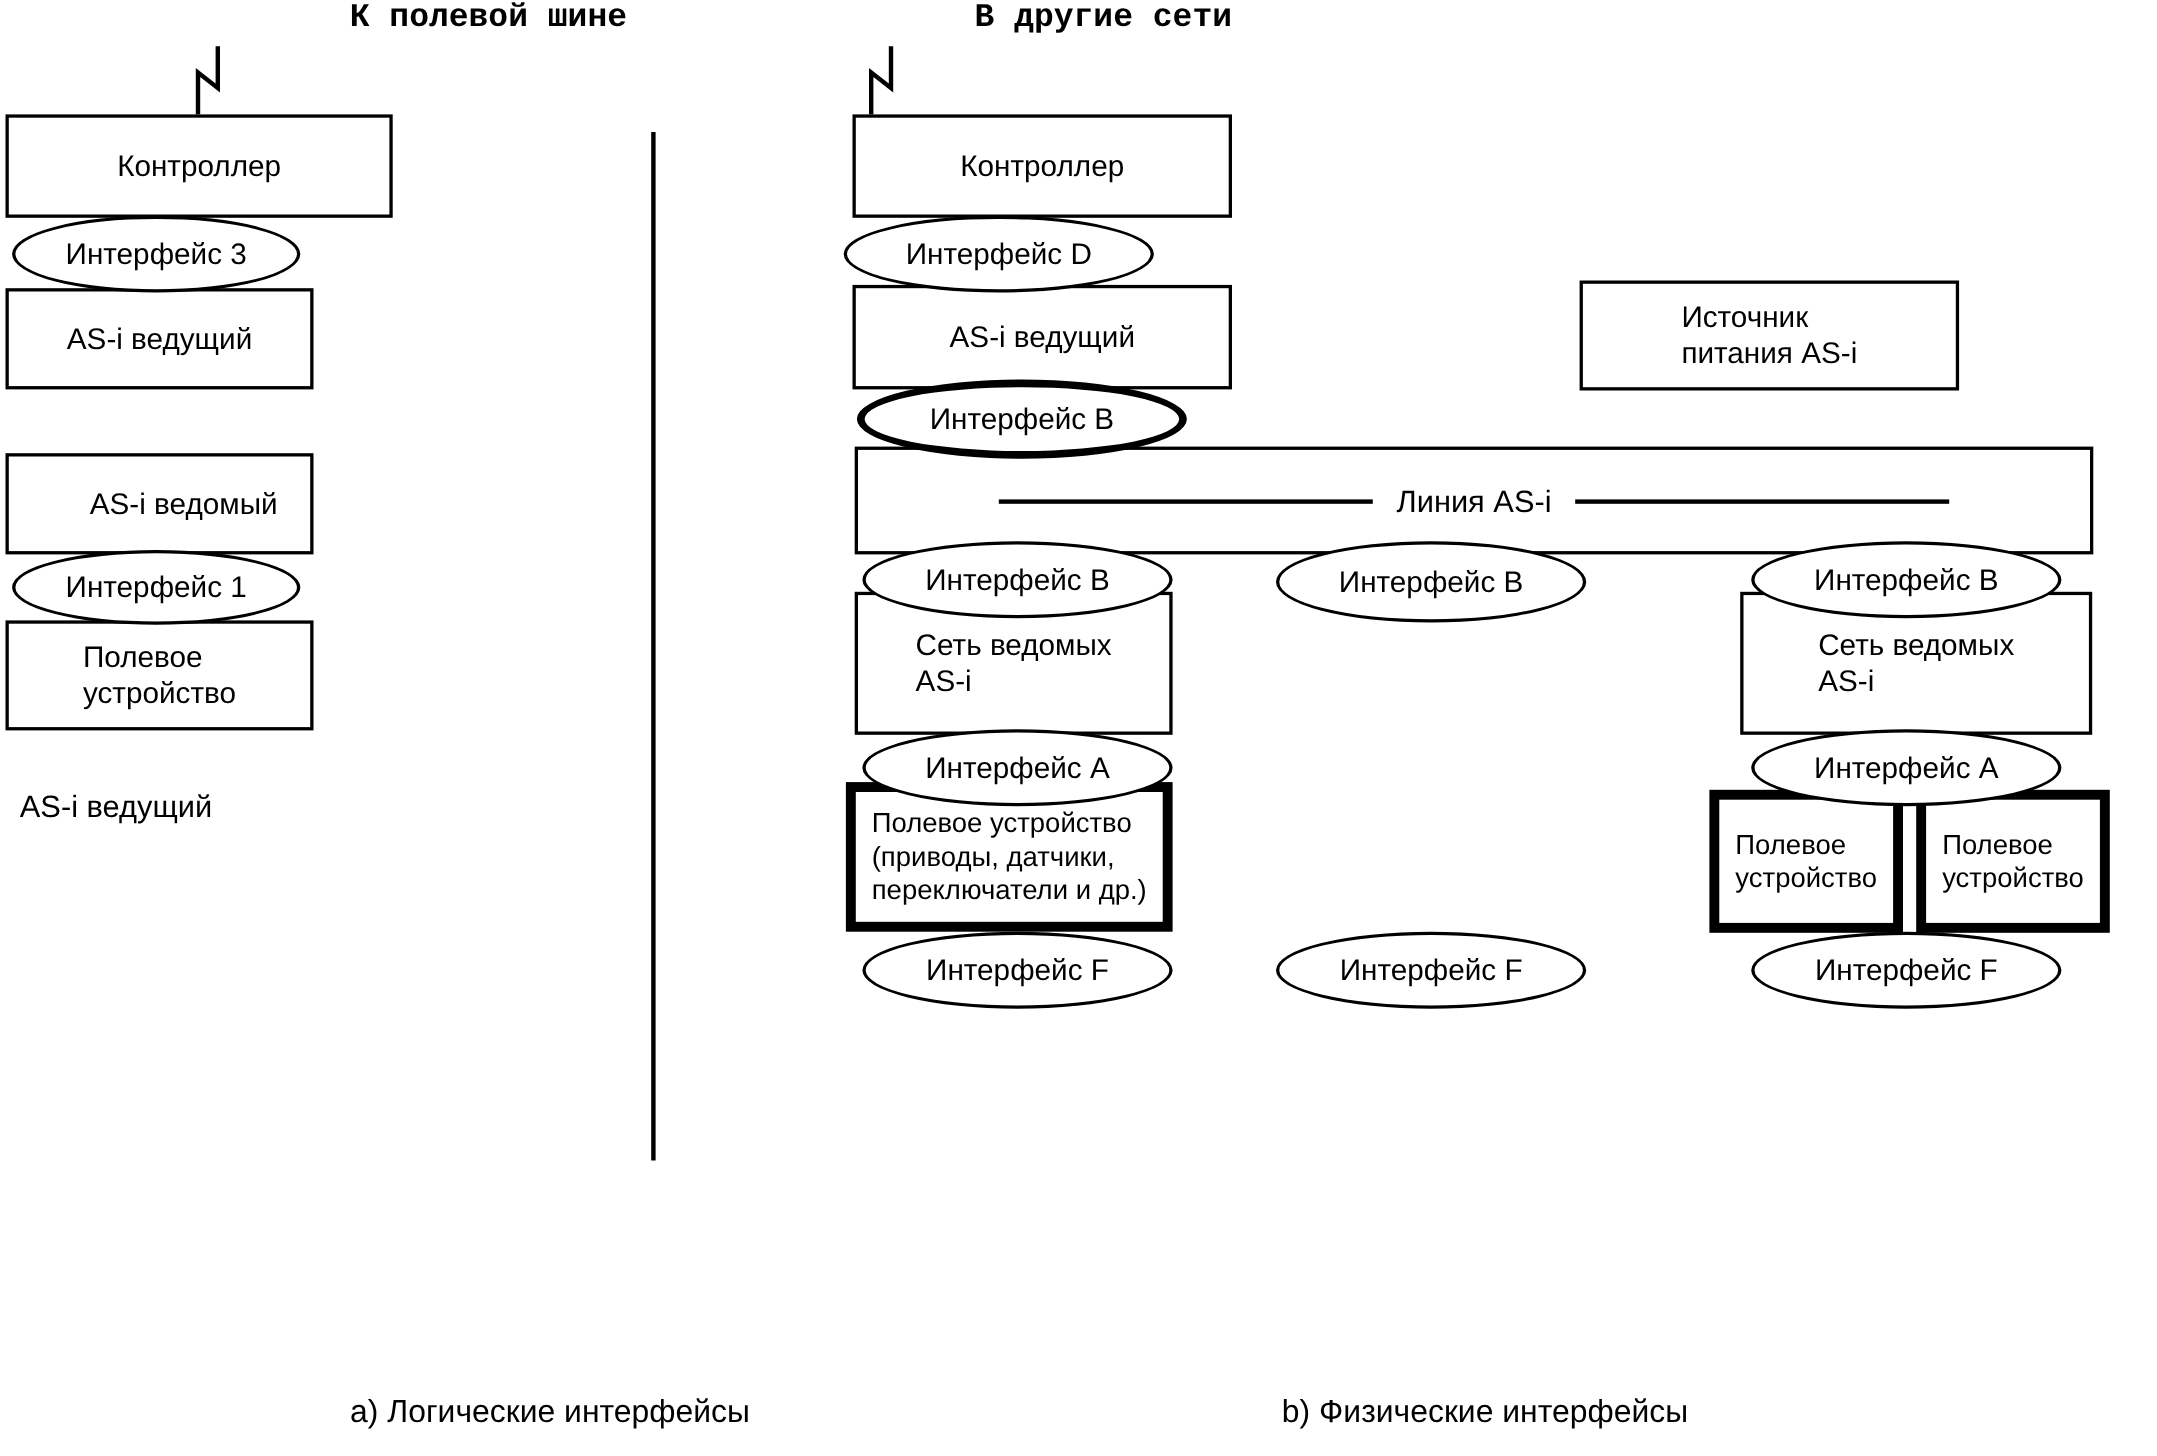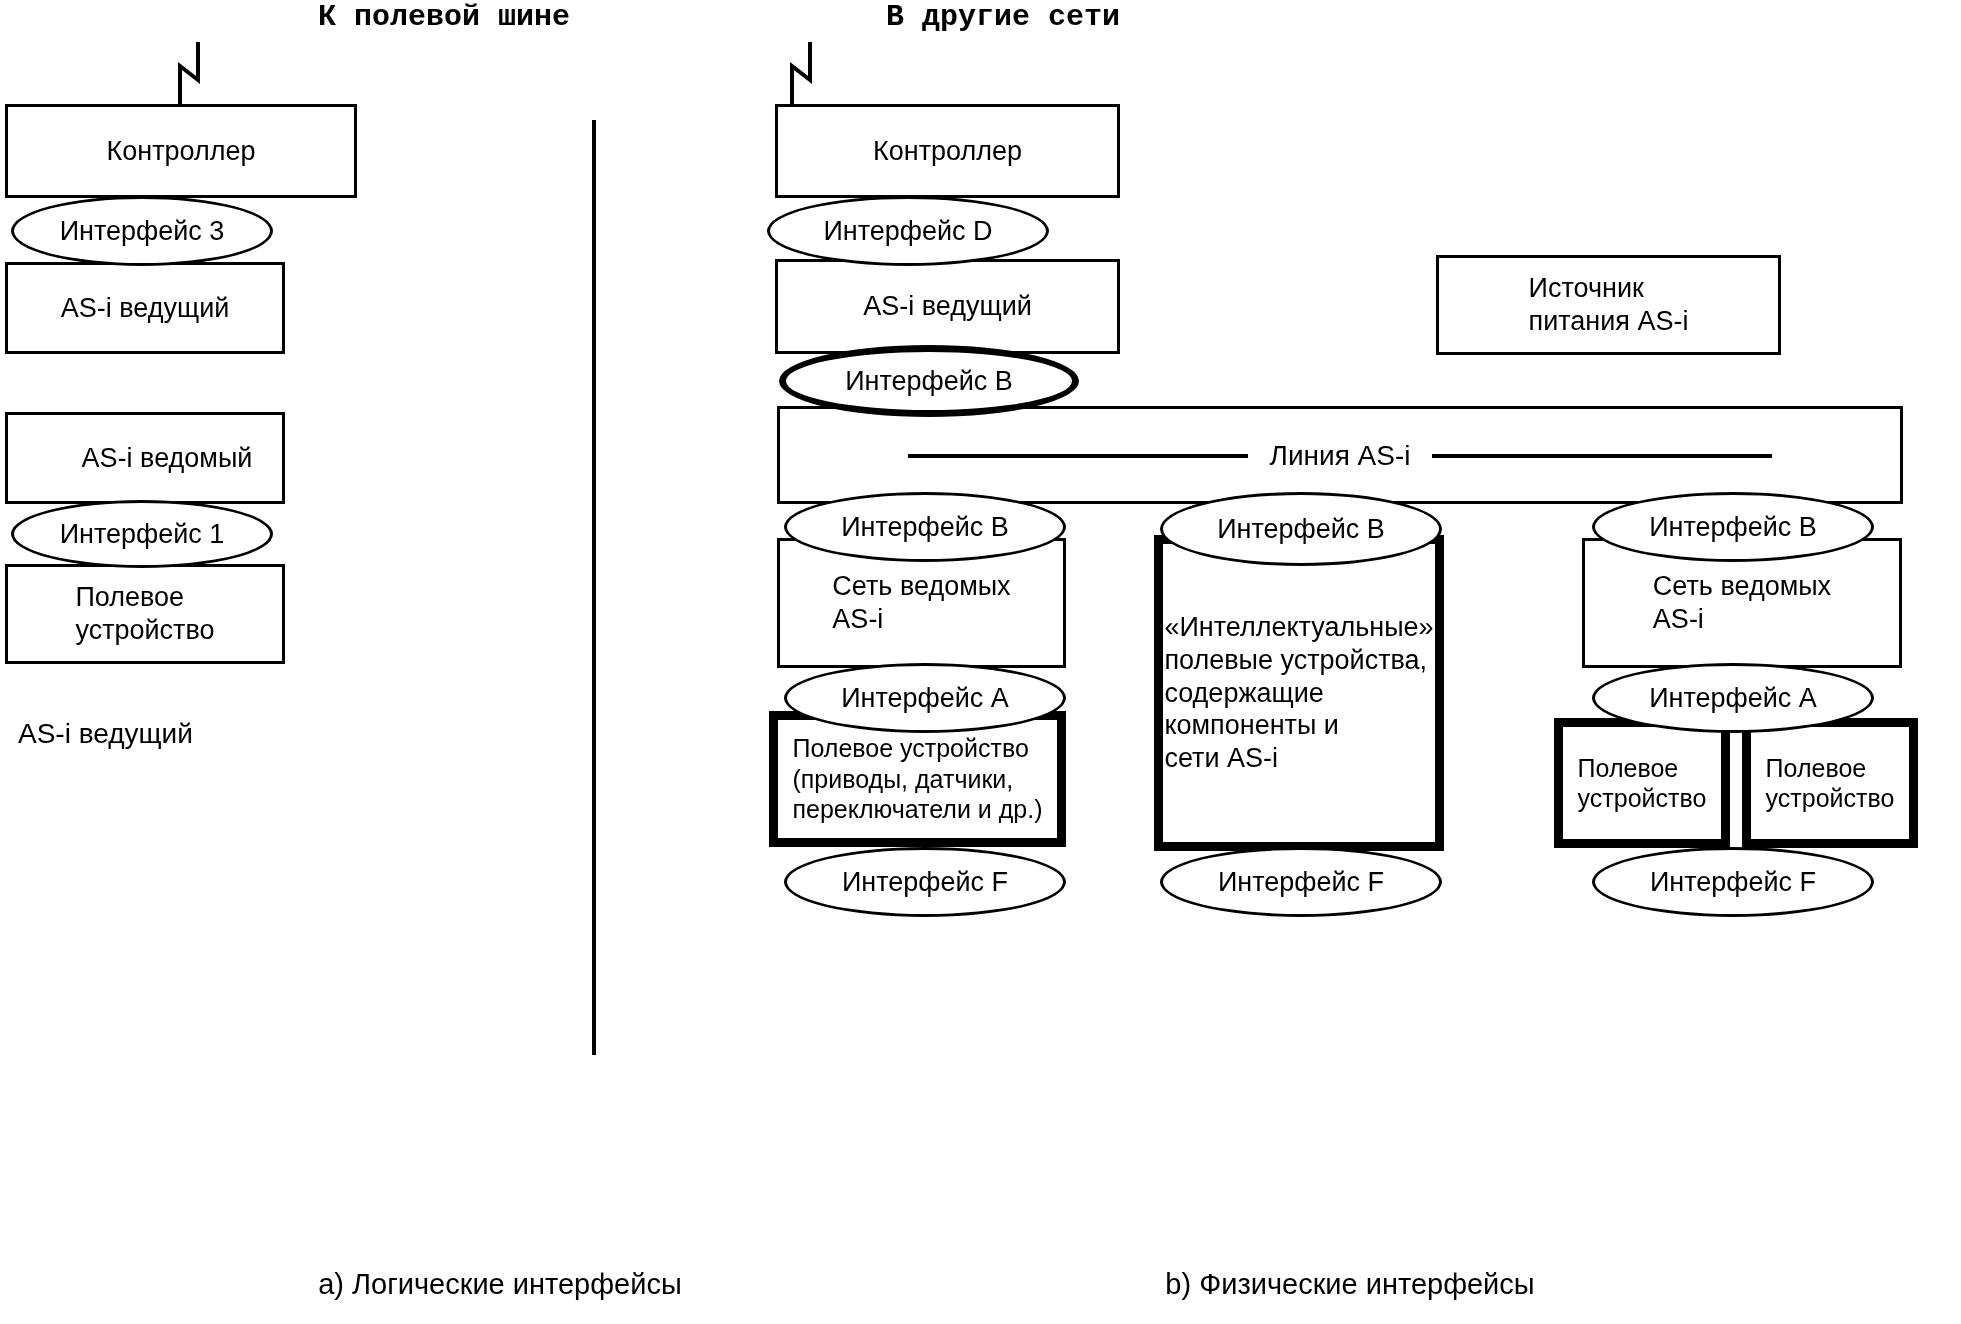--- a/index.html
+++ b/index.html
@@ -146,27 +146,20 @@
   </div>
 
   <div class="ellipse" style="left:784px;top:847px;width:282px;height:70px;">
     <span>Интерфейс F</span>
   </div>
 
   <div class="ellipse" style="left:1160px;top:492px;width:282px;height:74px;">
     <span>Интерфейс B</span>
   </div>
 
-  <div class="box bold" style="left:1154px;top:535px;width:290px;height:316px;white-space:pre-line;font-size:27px;">
-    <span>«Интеллектуальные»
-полевые устройства,
-содержащие
-компоненты и
-сети  AS-i</span>
-  </div>
 
   <div class="ellipse" style="left:1160px;top:847px;width:282px;height:70px;">
     <span>Интерфейс F</span>
   </div>
 
   <div class="ellipse" style="left:1592px;top:492px;width:282px;height:70px;">
     <span>Интерфейс B</span>
   </div>
 
   <div class="box thin" style="left:1582px;top:538px;width:320px;height:130px;white-space:pre-line;">

